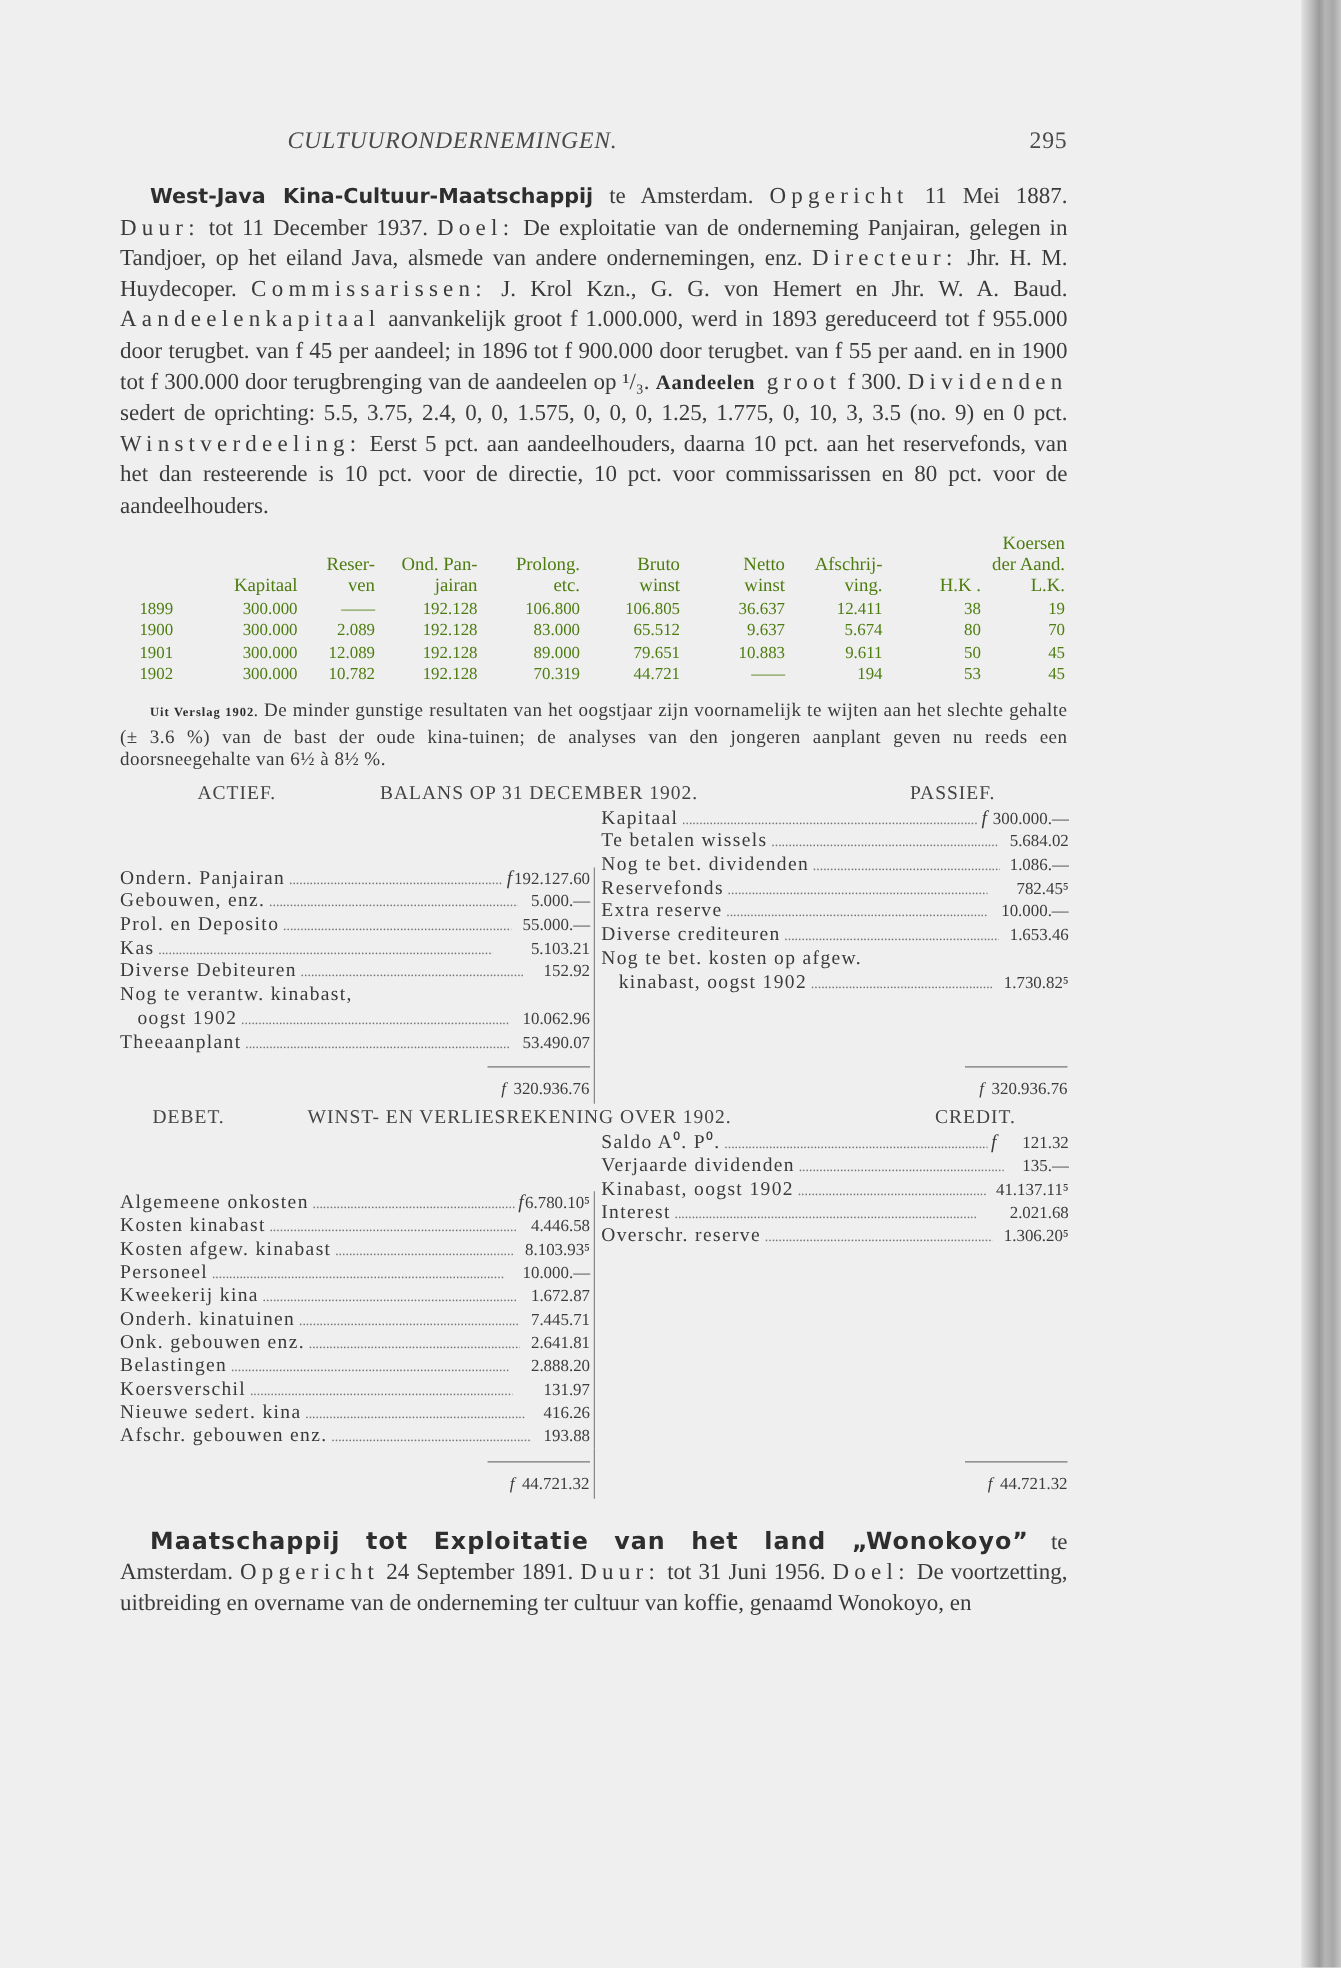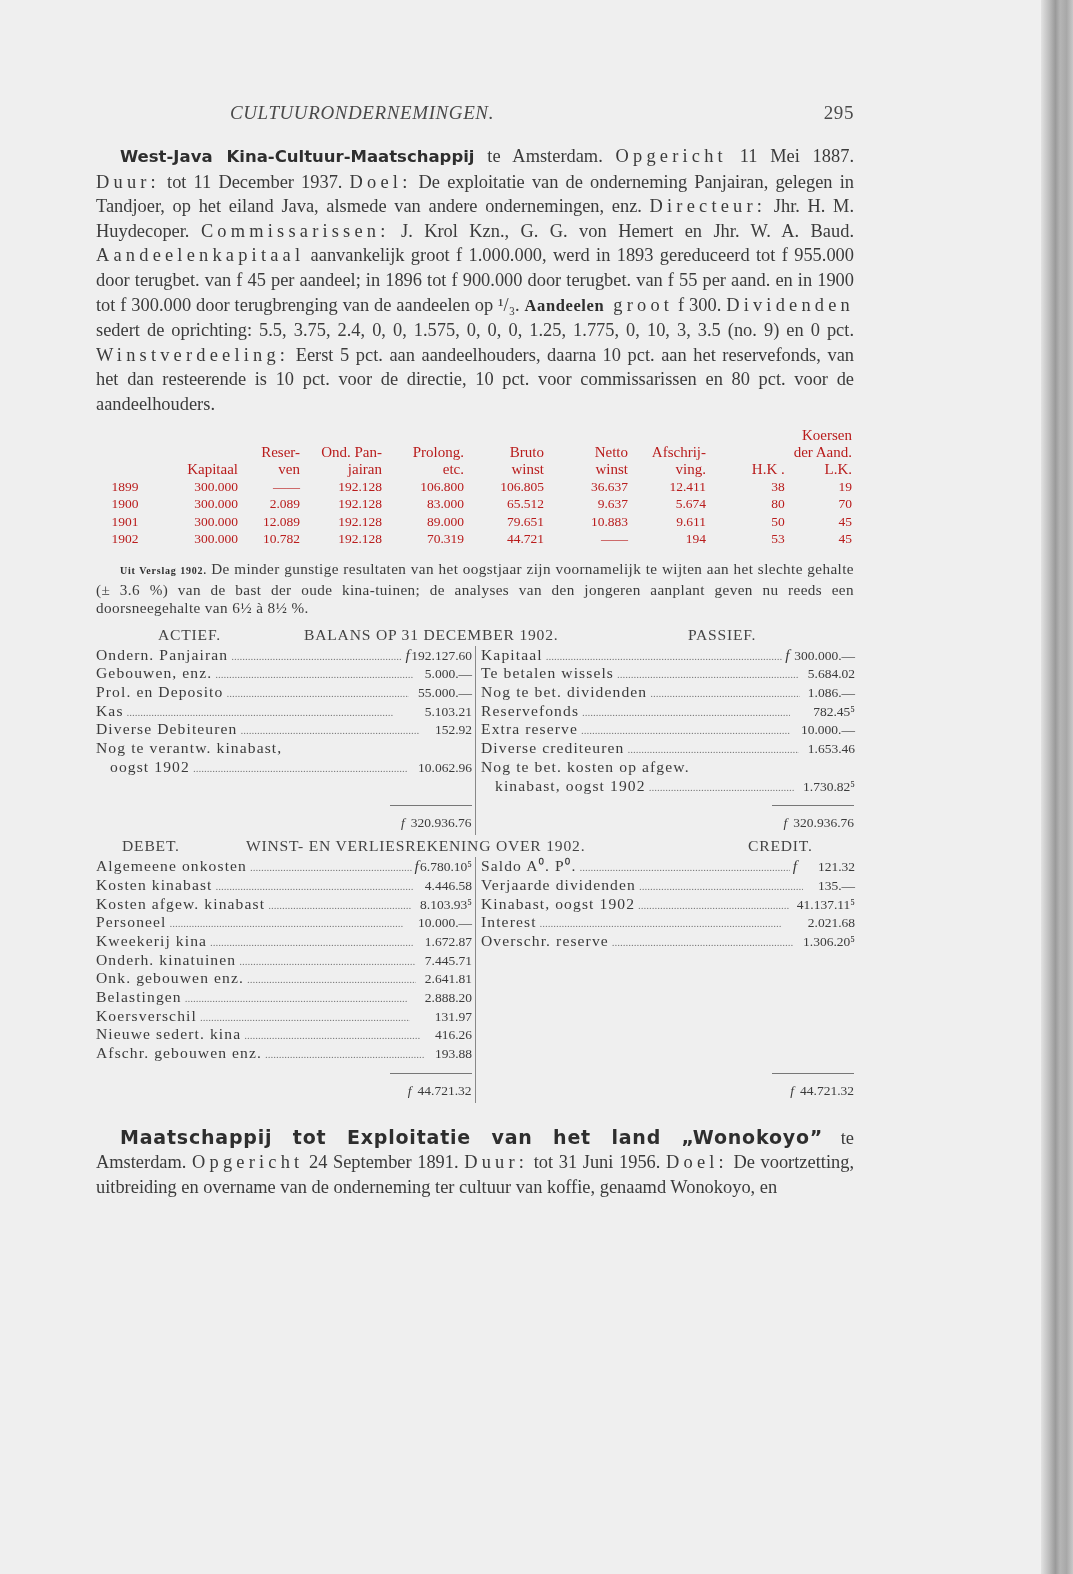--- a/index.html
+++ b/index.html
@@ -31,21 +31,21 @@
     font-size: 18.4px; line-height: 24.6px; text-align: justify;
     text-indent: 24px; color: #3b3b3b;
   }
   .co-name { font-family: "DejaVu Sans", sans-serif; font-weight: bold; font-size: 16.5px; color: #2e2e2e; }
   .sp { letter-spacing: 4.2px; }
   .boldsans { font-family: Liberation Serif, serif; font-weight: bold; font-size: 16.5px; color:#2e2e2e; letter-spacing: 0.6px; }
 
   
   table.stats {
     margin-top: 10px; border-collapse: collapse;
-    font-family: "Liberation Serif", serif; font-size: 14.4px; color: #b91c1c;
+    font-family: "Liberation Serif", serif; font-size: 14.4px; color: #4d7c0f;
     width: 758px;
   }
   table.stats th { font-weight: normal; font-size: 15px; padding: 0 2px; line-height: 17px; text-align: right; vertical-align: bottom; }
   table.stats td { padding: 0 2px; line-height: 17.6px; text-align: right; font-size: 13.5px; }
   table.stats td.yr { text-align: center; }
 
   p.report {
     margin: 12px 0 0 0;
     font-family: "Liberation Serif", serif; font-size: 15.2px; line-height: 18.6px;
     text-align: justify; text-indent: 24px; color: #3b3b3b; letter-spacing: 0.4px;
@@ -56,21 +56,21 @@
   .acct-head {
     position: relative; height: 22px; margin-top: 6px;
     font-family: "Liberation Serif", serif; font-size: 15.6px; letter-spacing: 0.8px; color: #444;
   }
   .acct-head span { position: absolute; top: 2px; }
   .acct {
     display: flex; font-family: "Liberation Serif", serif; font-size: 15.6px; color: #3b3b3b;
     letter-spacing: 1.1px;
   }
   .acct .side { width: 379px; }
-  .acct .side.left { border-right: 1px solid #888; }
+  .acct .side.left { border-right: 1px solid #888; margin-top: 48px; }
   .row { display: flex; align-items: baseline; height: 18.7px; line-height: 18.7px; white-space: nowrap; }
   .row .lbl { flex: 0 0 auto; }
   .row .dots { flex: 1 1 auto; overflow: hidden; margin: 0 3px; color: #777; letter-spacing: 0; font-size: 11px; }
   .row .dots::before { content: "................................................................................................................................"; }
   .row .cur { width: 12px; font-style: italic; text-align: left; letter-spacing: 0; }
   .row .amt { width: 86px; text-align: right; font-size: 13.5px; letter-spacing: 0; padding-right: 3px; }
   .row.noamt .dots { visibility: hidden; }
   .side.right .row { padding-left: 5px; }
   .side.right .row .amt { width: 92px; padding-right: 0; }
   .row.indent .lbl { padding-left: 14px; }
@@ -188,21 +188,21 @@
     </tbody>
   </table>
 
   <p class="report">
     <span class="boldsans">Uit Verslag 1902.</span><span> De minder gunstige resultaten van het oogstjaar zijn voornamelijk te wijten aan het slechte gehalte (± 3.6 %) van de bast der oude kina-tuinen; de analyses van den jongeren aanplant geven nu reeds een doorsneegehalte van 6½ à 8½ %.</span>
   </p>
 
   <div class="acct-head">
     <span style="left:62px">ACTIEF.</span>
     <span style="left:208px">BALANS OP 31 DECEMBER 1902.</span>
-    <span style="left:592px">PASSIEF.</span>
+    <span style="left:632px">PASSIEF.</span>
   </div>
   <div class="acct">
     <div class="side left">
       <div class="row">
           <span class="lbl">Ondern. Panjairan</span>
           <span class="dots"></span>
           <span class="cur">f</span>
           <span class="amt">192.127.60</span>
         </div>
       <div class="row">
@@ -233,20 +233,26 @@
           <span class="lbl">Nog te verantw. kinabast,</span>
           <span class="dots"></span>
           <span class="cur"></span>
           <span class="amt"></span>
         </div>
       <div class="row indent">
           <span class="lbl">oogst 1902</span>
           <span class="dots"></span>
           <span class="cur"></span>
           <span class="amt">10.062.96</span>
+        </div>
+      <div class="row">
+          <span class="lbl">Theeaanplant</span>
+          <span class="dots"></span>
+          <span class="cur"></span>
+          <span class="amt">53.490.07</span>
         </div>
     </div>
     <div class="side right">
       <div class="row">
           <span class="lbl">Kapitaal</span>
           <span class="dots"></span>
           <span class="cur">f</span>
           <span class="amt">300.000.—</span>
         </div>
       <div class="row">

